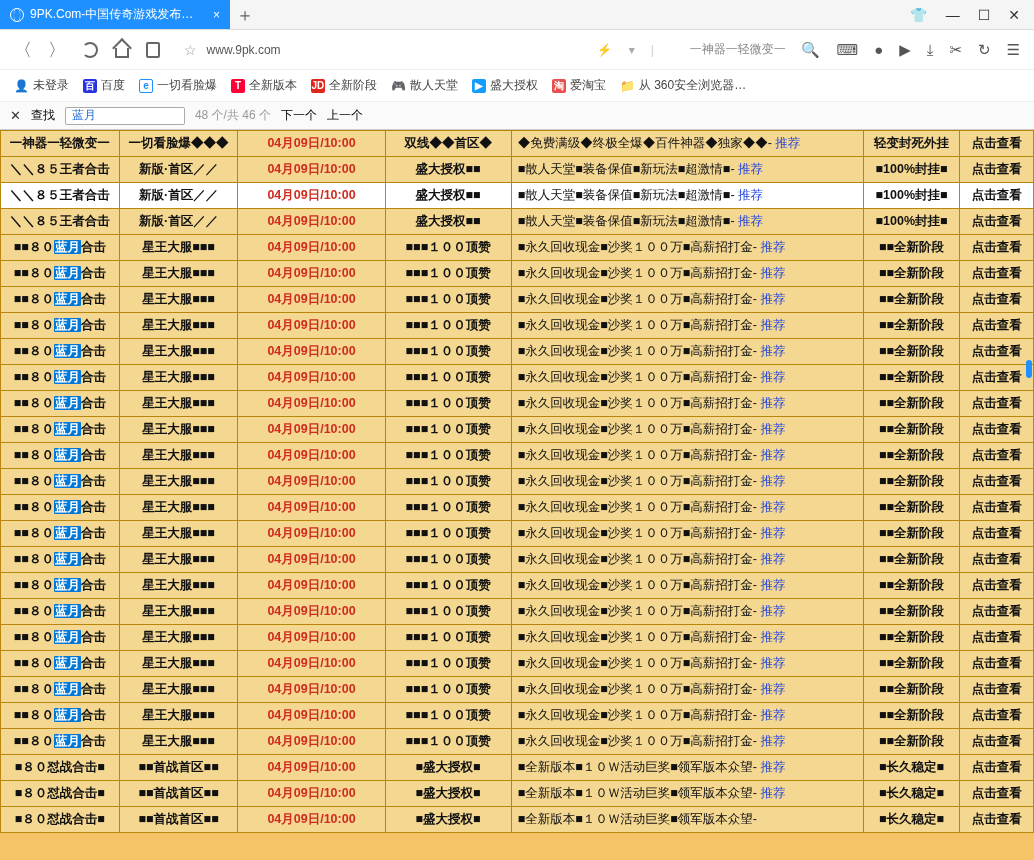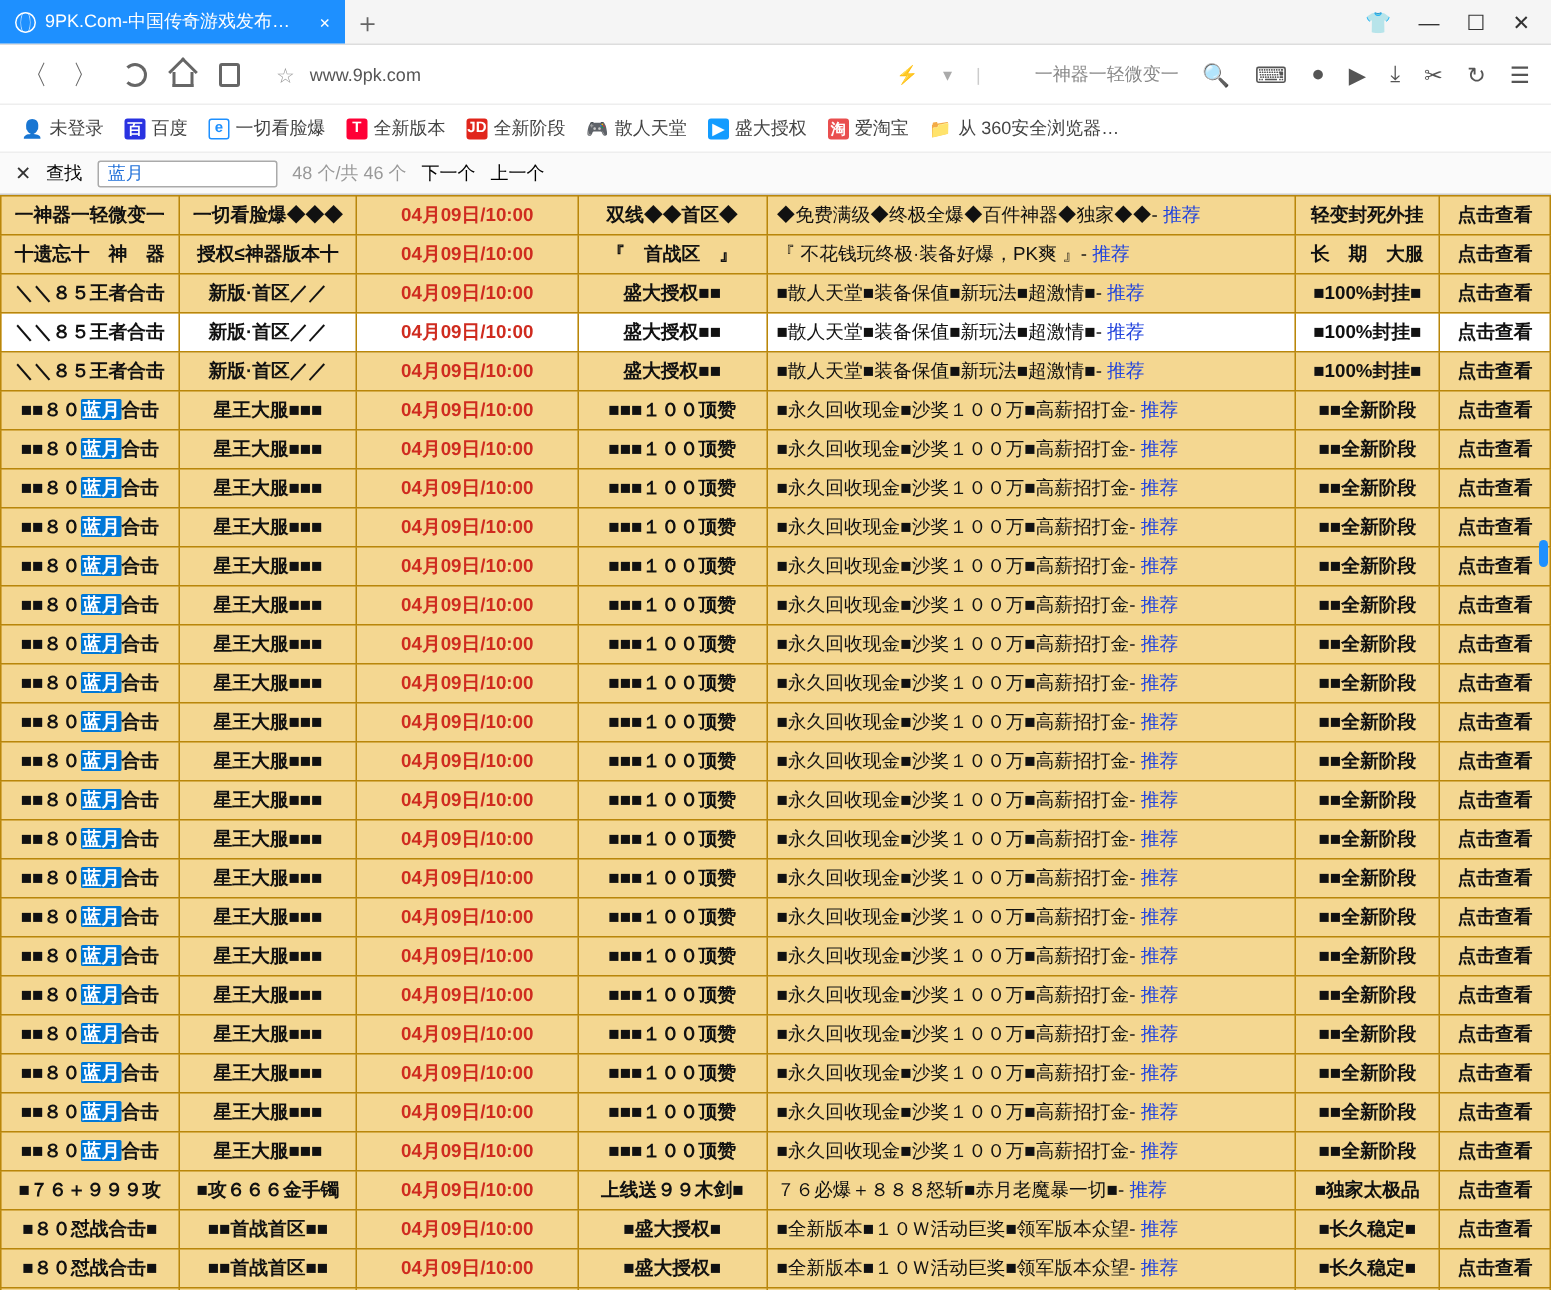--- a/index.html
+++ b/index.html
@@ -154,29 +154,20 @@
         <tr>
           <td style="">一神器一轻微变一</td>
           <td style="">一切看脸爆◆◆◆</td>
           <td class="c3" style="">04月09日/10:00</td>
           <td style="">双线◆◆首区◆</td>
           <td class="c5" style="">◆免费满级◆终极全爆◆百件神器◆独家◆◆- <span class="rec">推荐</span></td>
           <td style="">轻变封死外挂</td>
           <td style="">点击查看</td>
         </tr>
         <tr>
-          <td style="">十遗忘十　神　器</td>
-          <td style="">授权≤神器版本十</td>
-          <td class="c3" style="">04月09日/10:00</td>
-          <td style="">『　首战区　』</td>
-          <td class="c5" style="">『 不花钱玩终极·装备好爆，PK爽 』- <span class="rec">推荐</span></td>
-          <td style="">长　期　大服</td>
-          <td style="">点击查看</td>
-        </tr>
-        <tr>
           <td style="">＼＼８５王者合击</td>
           <td style="">新版·首区／／</td>
           <td class="c3" style="">04月09日/10:00</td>
           <td style="">盛大授权■■</td>
           <td class="c5" style="">■散人天堂■装备保值■新玩法■超激情■- <span class="rec">推荐</span></td>
           <td style="">■100%封挂■</td>
           <td style="">点击查看</td>
         </tr>
         <tr>
           <td style="background:#fff;">＼＼８５王者合击</td>
@@ -370,29 +361,20 @@
         <tr>
           <td style="">■■８０<span class="hl">蓝月</span>合击</td>
           <td style="">星王大服■■■</td>
           <td class="c3" style="">04月09日/10:00</td>
           <td style="">■■■１００顶赞</td>
           <td class="c5" style="">■永久回收现金■沙奖１００万■高薪招打金- <span class="rec">推荐</span></td>
           <td style="">■■全新阶段</td>
           <td style="">点击查看</td>
         </tr>
         <tr>
-          <td style="">■７６＋９９９攻</td>
-          <td style="">■攻６６６金手镯</td>
-          <td class="c3" style="">04月09日/10:00</td>
-          <td style="">上线送９９木剑■</td>
-          <td class="c5" style="">７６必爆＋８８８怒斩■赤月老魔暴一切■- <span class="rec">推荐</span></td>
-          <td style="">■独家太极品</td>
-          <td style="">点击查看</td>
-        </tr>
-        <tr>
           <td style="">■８０怼战合击■</td>
           <td style="">■■首战首区■■</td>
           <td class="c3" style="">04月09日/10:00</td>
           <td style="">■盛大授权■</td>
           <td class="c5" style="">■全新版本■１０Ｗ活动巨奖■领军版本众望- <span class="rec">推荐</span></td>
           <td style="">■长久稳定■</td>
           <td style="">点击查看</td>
         </tr>
         <tr>
           <td style="">■８０怼战合击■</td>

